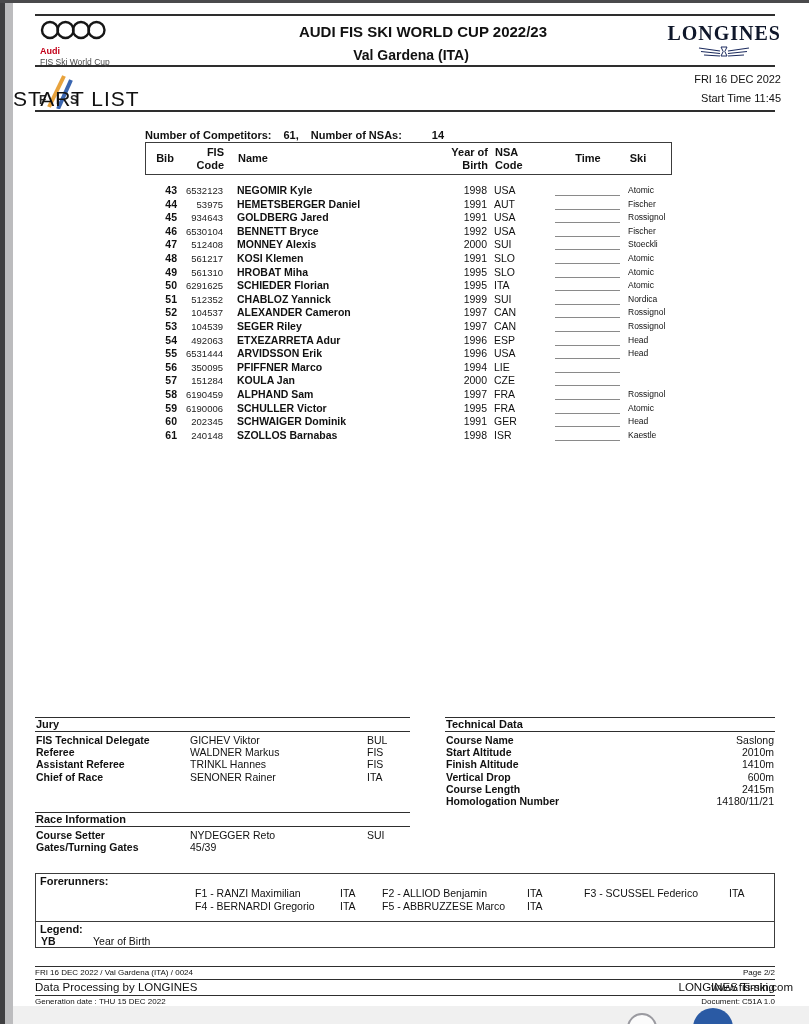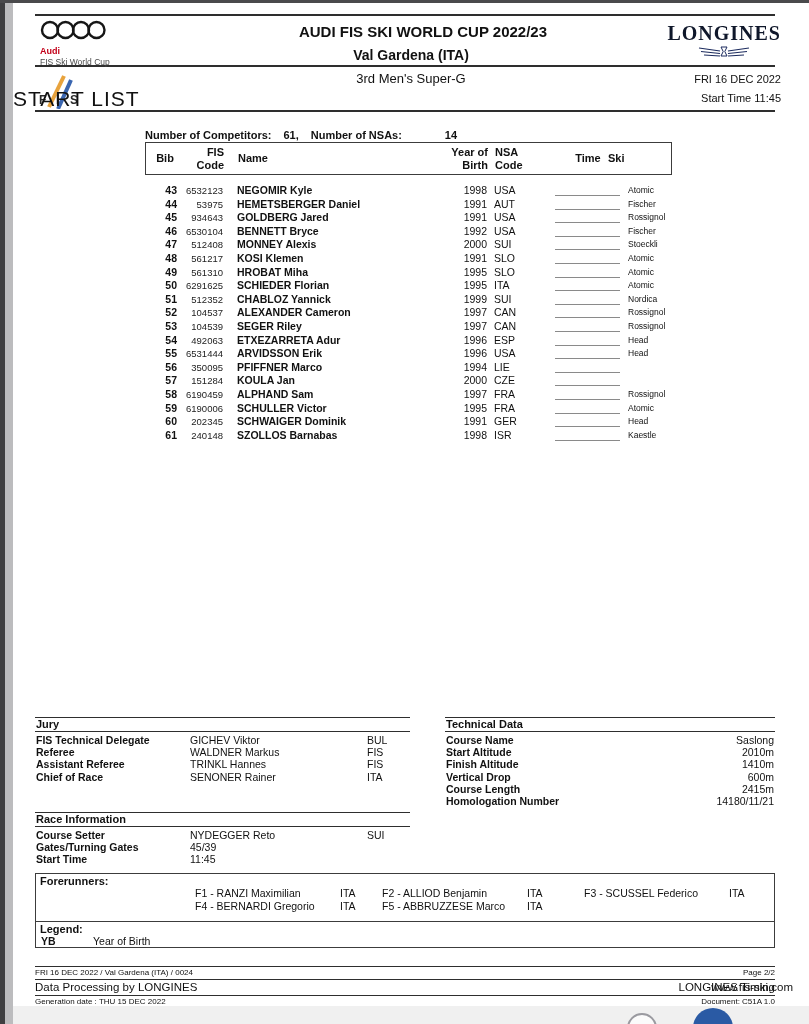--- a/index.html
+++ b/index.html
@@ -31,32 +31,32 @@
   .longines-word{font-family:"Liberation Serif","DejaVu Serif",serif;font-weight:bold;font-size:20px;letter-spacing:1px;}
   .fis-logo{position:absolute;left:24px;top:70px;}
   .race-name{position:absolute;left:0;width:100%;text-align:center;top:68px;font-size:13px;}
   .list-title{position:absolute;left:0;width:100%;top:84px;font-size:21px;letter-spacing:1px;}
   .hdr-date{position:absolute;right:28px;top:70px;font-size:11px;text-align:right;}
   .hdr-time{position:absolute;right:28px;top:89px;font-size:11px;text-align:right;}
 
   
   .counts{position:absolute;left:132px;top:126px;font-size:11px;font-weight:bold;}
   .counts span{margin-right:12px;}
-  .counts .v2{margin-left:31px;}
+  .counts .v2{margin-left:18px;}
 
   
   .thead-box{position:absolute;left:132px;top:139px;width:527px;height:33px;border:1.4px solid #3c3c3c;box-sizing:border-box;}
   .thead-box .h{position:absolute;font-size:11px;font-weight:bold;line-height:13px;}
   .h-bib{left:2px;top:9px;width:34px;text-align:center;}
   .h-fis{left:32px;top:3px;width:46px;text-align:right;}
   .h-name{left:92px;top:9px;}
   .h-yob{left:278px;top:3px;width:64px;text-align:right;}
   .h-nsa{left:349px;top:3px;width:40px;}
   .h-time{left:412px;top:9px;width:60px;text-align:center;}
-  .h-ski{left:462px;top:9px;width:60px;}
+  .h-ski{left:462px;top:9px;width:60px;text-align:center;}
 
   .rows{position:absolute;left:132px;top:181px;width:540px;}
   .trow{position:relative;height:13.6px;}
   .trow span{position:absolute;top:0;font-size:10.5px;line-height:13.6px;white-space:nowrap;}
   .c-bib{left:0;width:32px;text-align:right;font-weight:bold;}
   .c-fis{left:32px;width:46px;text-align:right;font-size:9.5px !important;color:#222;}
   .c-name{left:92px;font-weight:bold;}
   .c-yob{left:290px;width:52px;text-align:right;}
   .c-nsa{left:349px;}
   .c-time{left:410px;width:65px;height:11px;border-bottom:1px solid #8a8a8a;}
@@ -144,21 +144,20 @@
   <div class="fis-logo">
     <svg width="48" height="36" viewBox="0 0 48 36">
       <path d="M12,34 L27,3" stroke="#e8a33d" stroke-width="4" fill="none"></path>
       <path d="M21,36 L34,7" stroke="#3a66b0" stroke-width="4" fill="none"></path>
       <text x="2" y="31" font-size="12" font-weight="bold" fill="#2a2a2a">F</text>
       <text x="19" y="31" font-size="12" font-weight="bold" fill="#2a2a2a">I</text>
       <text x="33" y="31" font-size="12" font-weight="bold" fill="#2a2a2a">S</text>
     </svg>
   </div>
 
-  <div class="race-name">3rd Men's Super-G</div>
   <div class="list-title">START LIST</div>
   <div class="hdr-date">FRI 16 DEC 2022</div>
   <div class="hdr-time">Start Time 11:45</div>
 
   <div class="counts">
     <span>Number of Competitors:</span><span>61,</span><span>Number of NSAs:</span><span class="v2">14</span>
   </div>
 
   <div class="thead-box">
     <div class="h h-bib">Bib</div>
@@ -440,25 +439,20 @@
       <span class="s-name">NYDEGGER Reto</span>
       <span class="s-nat">SUI</span>
     </div>
 
     <div class="srow">
       <span class="s-role">Gates/Turning Gates</span>
       <span class="s-name">45/39</span>
       <span class="s-nat"></span>
     </div>
 
-    <div class="srow">
-      <span class="s-role">Start Time</span>
-      <span class="s-name">11:45</span>
-      <span class="s-nat"></span>
-    </div>
   </div>
   </div>
 
   <div class="forerunners">
     <div class="fr-title">Forerunners:</div>
     <div class="fr-entry fr-0">
       <span class="fr-label">F1 - RANZI Maximilian</span>
       <span class="fr-nat">ITA</span>
     </div>
     <div class="fr-entry fr-1">

